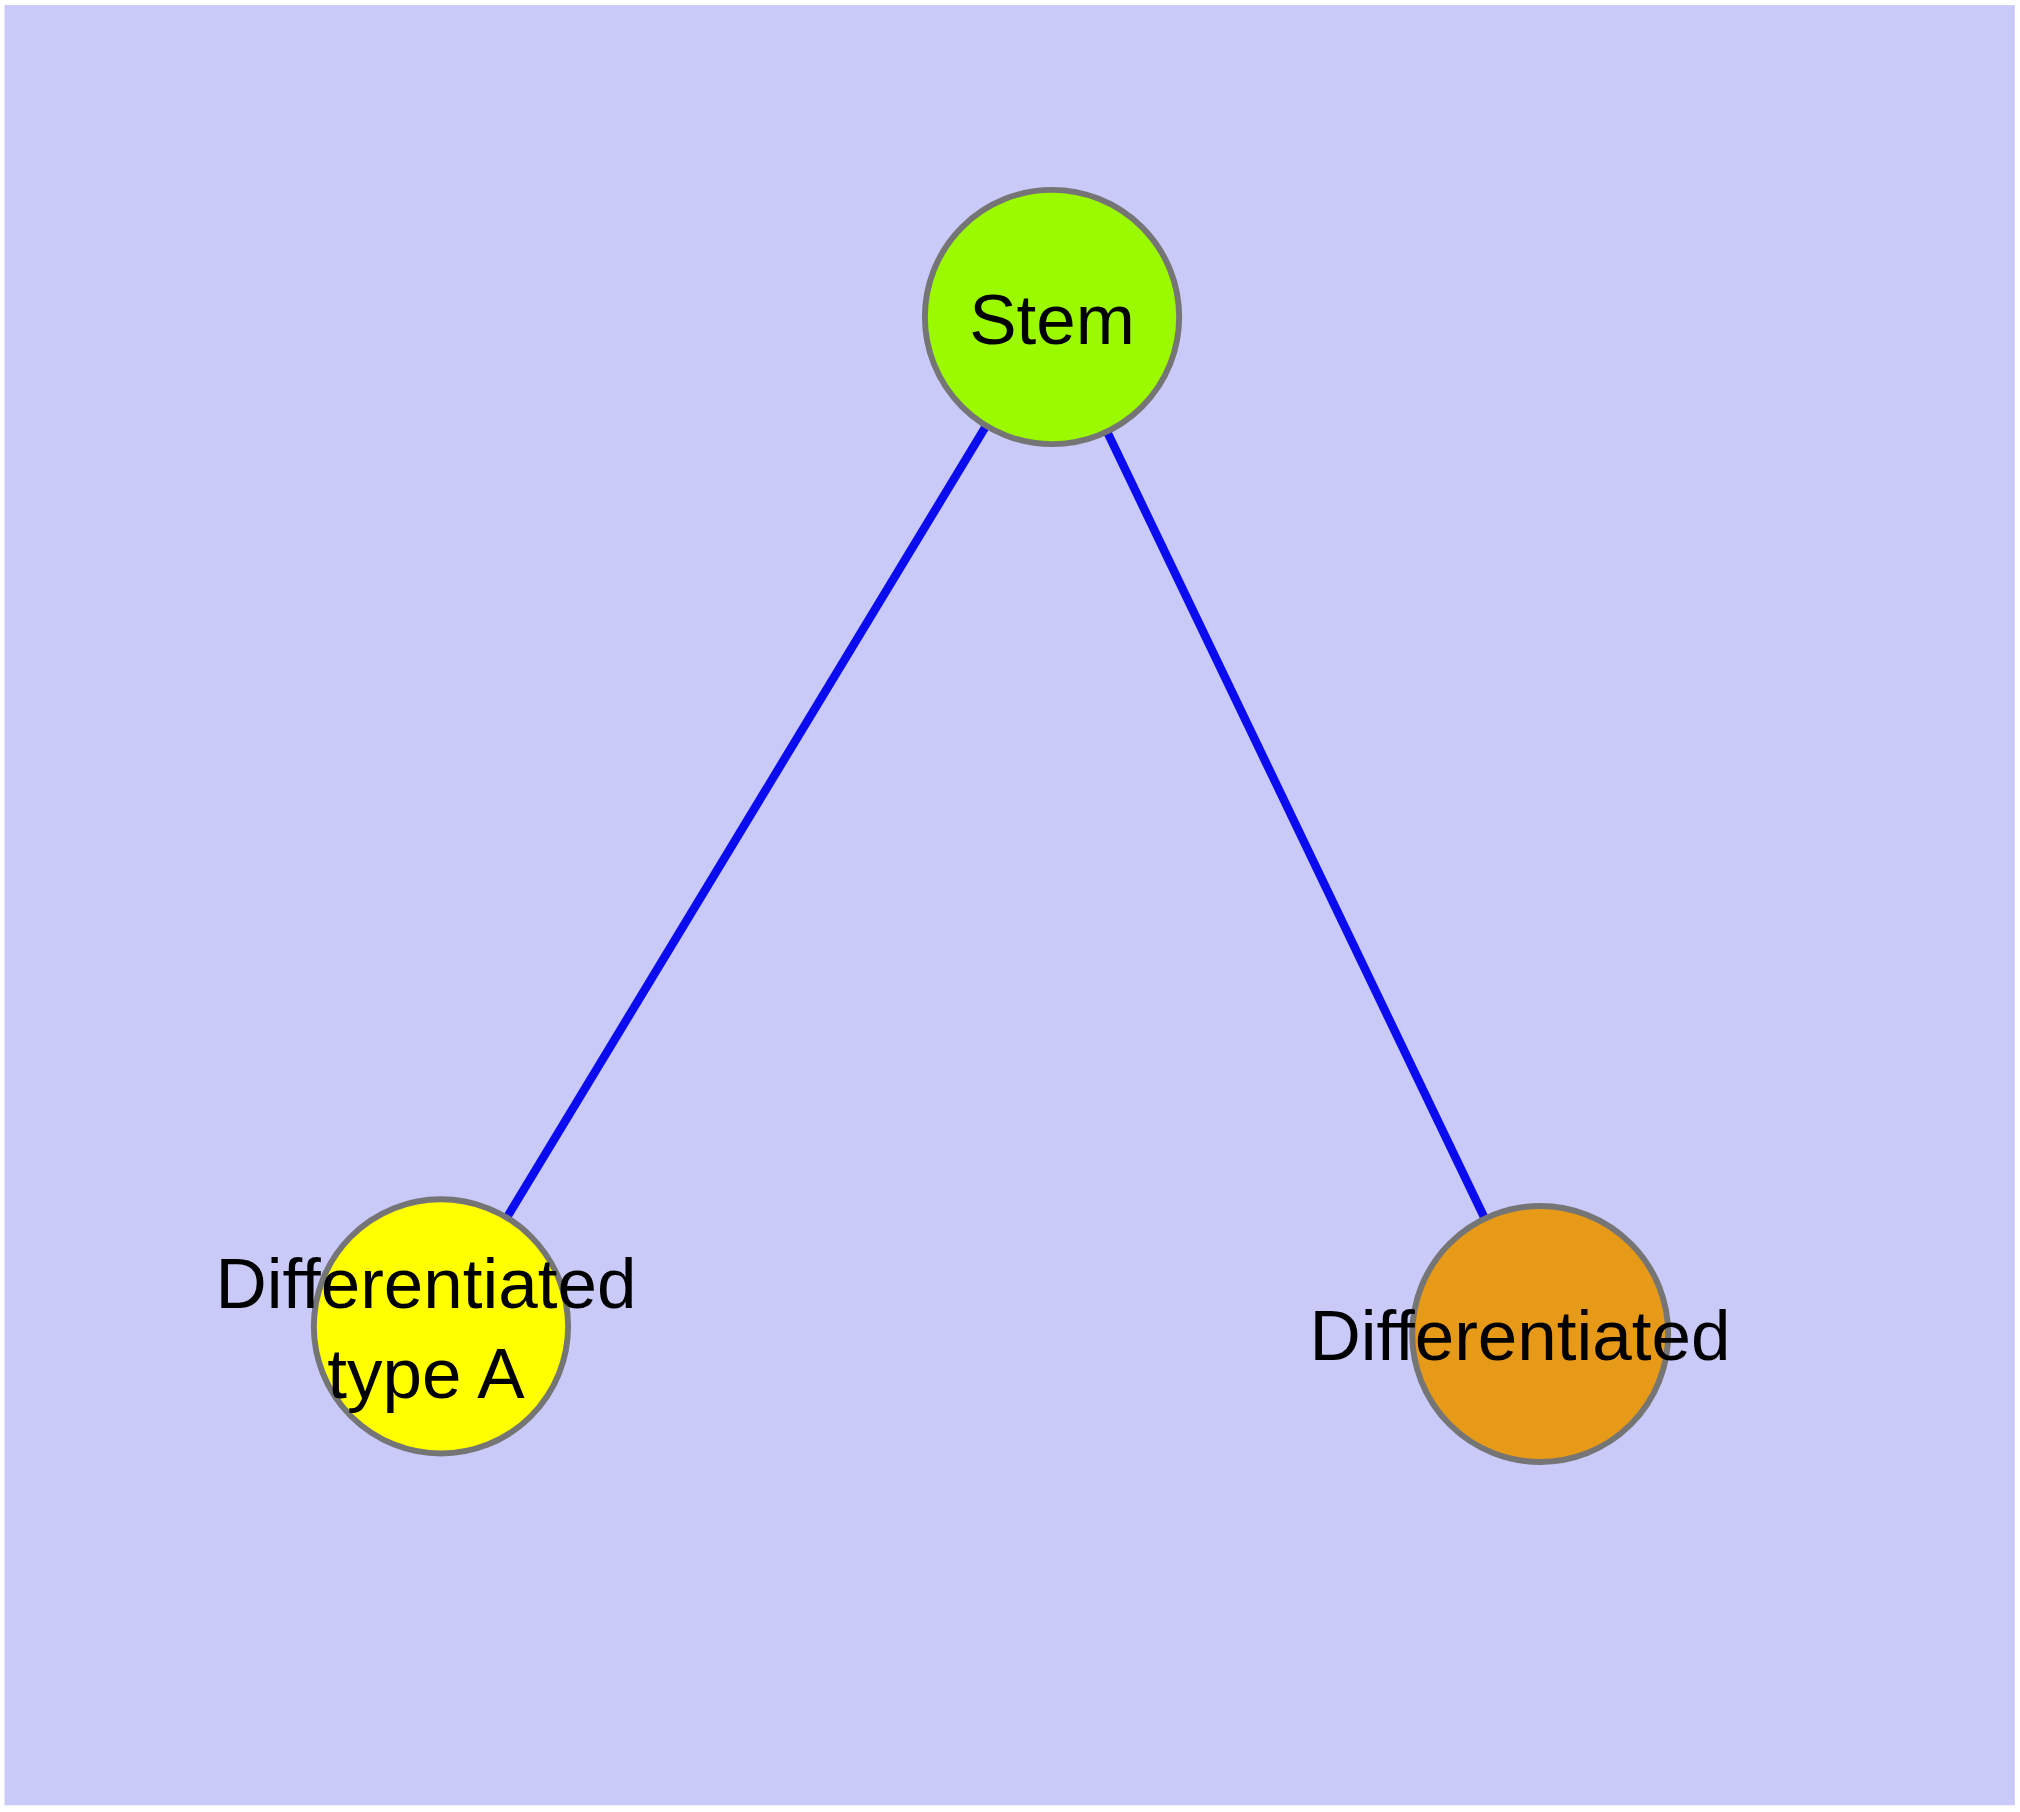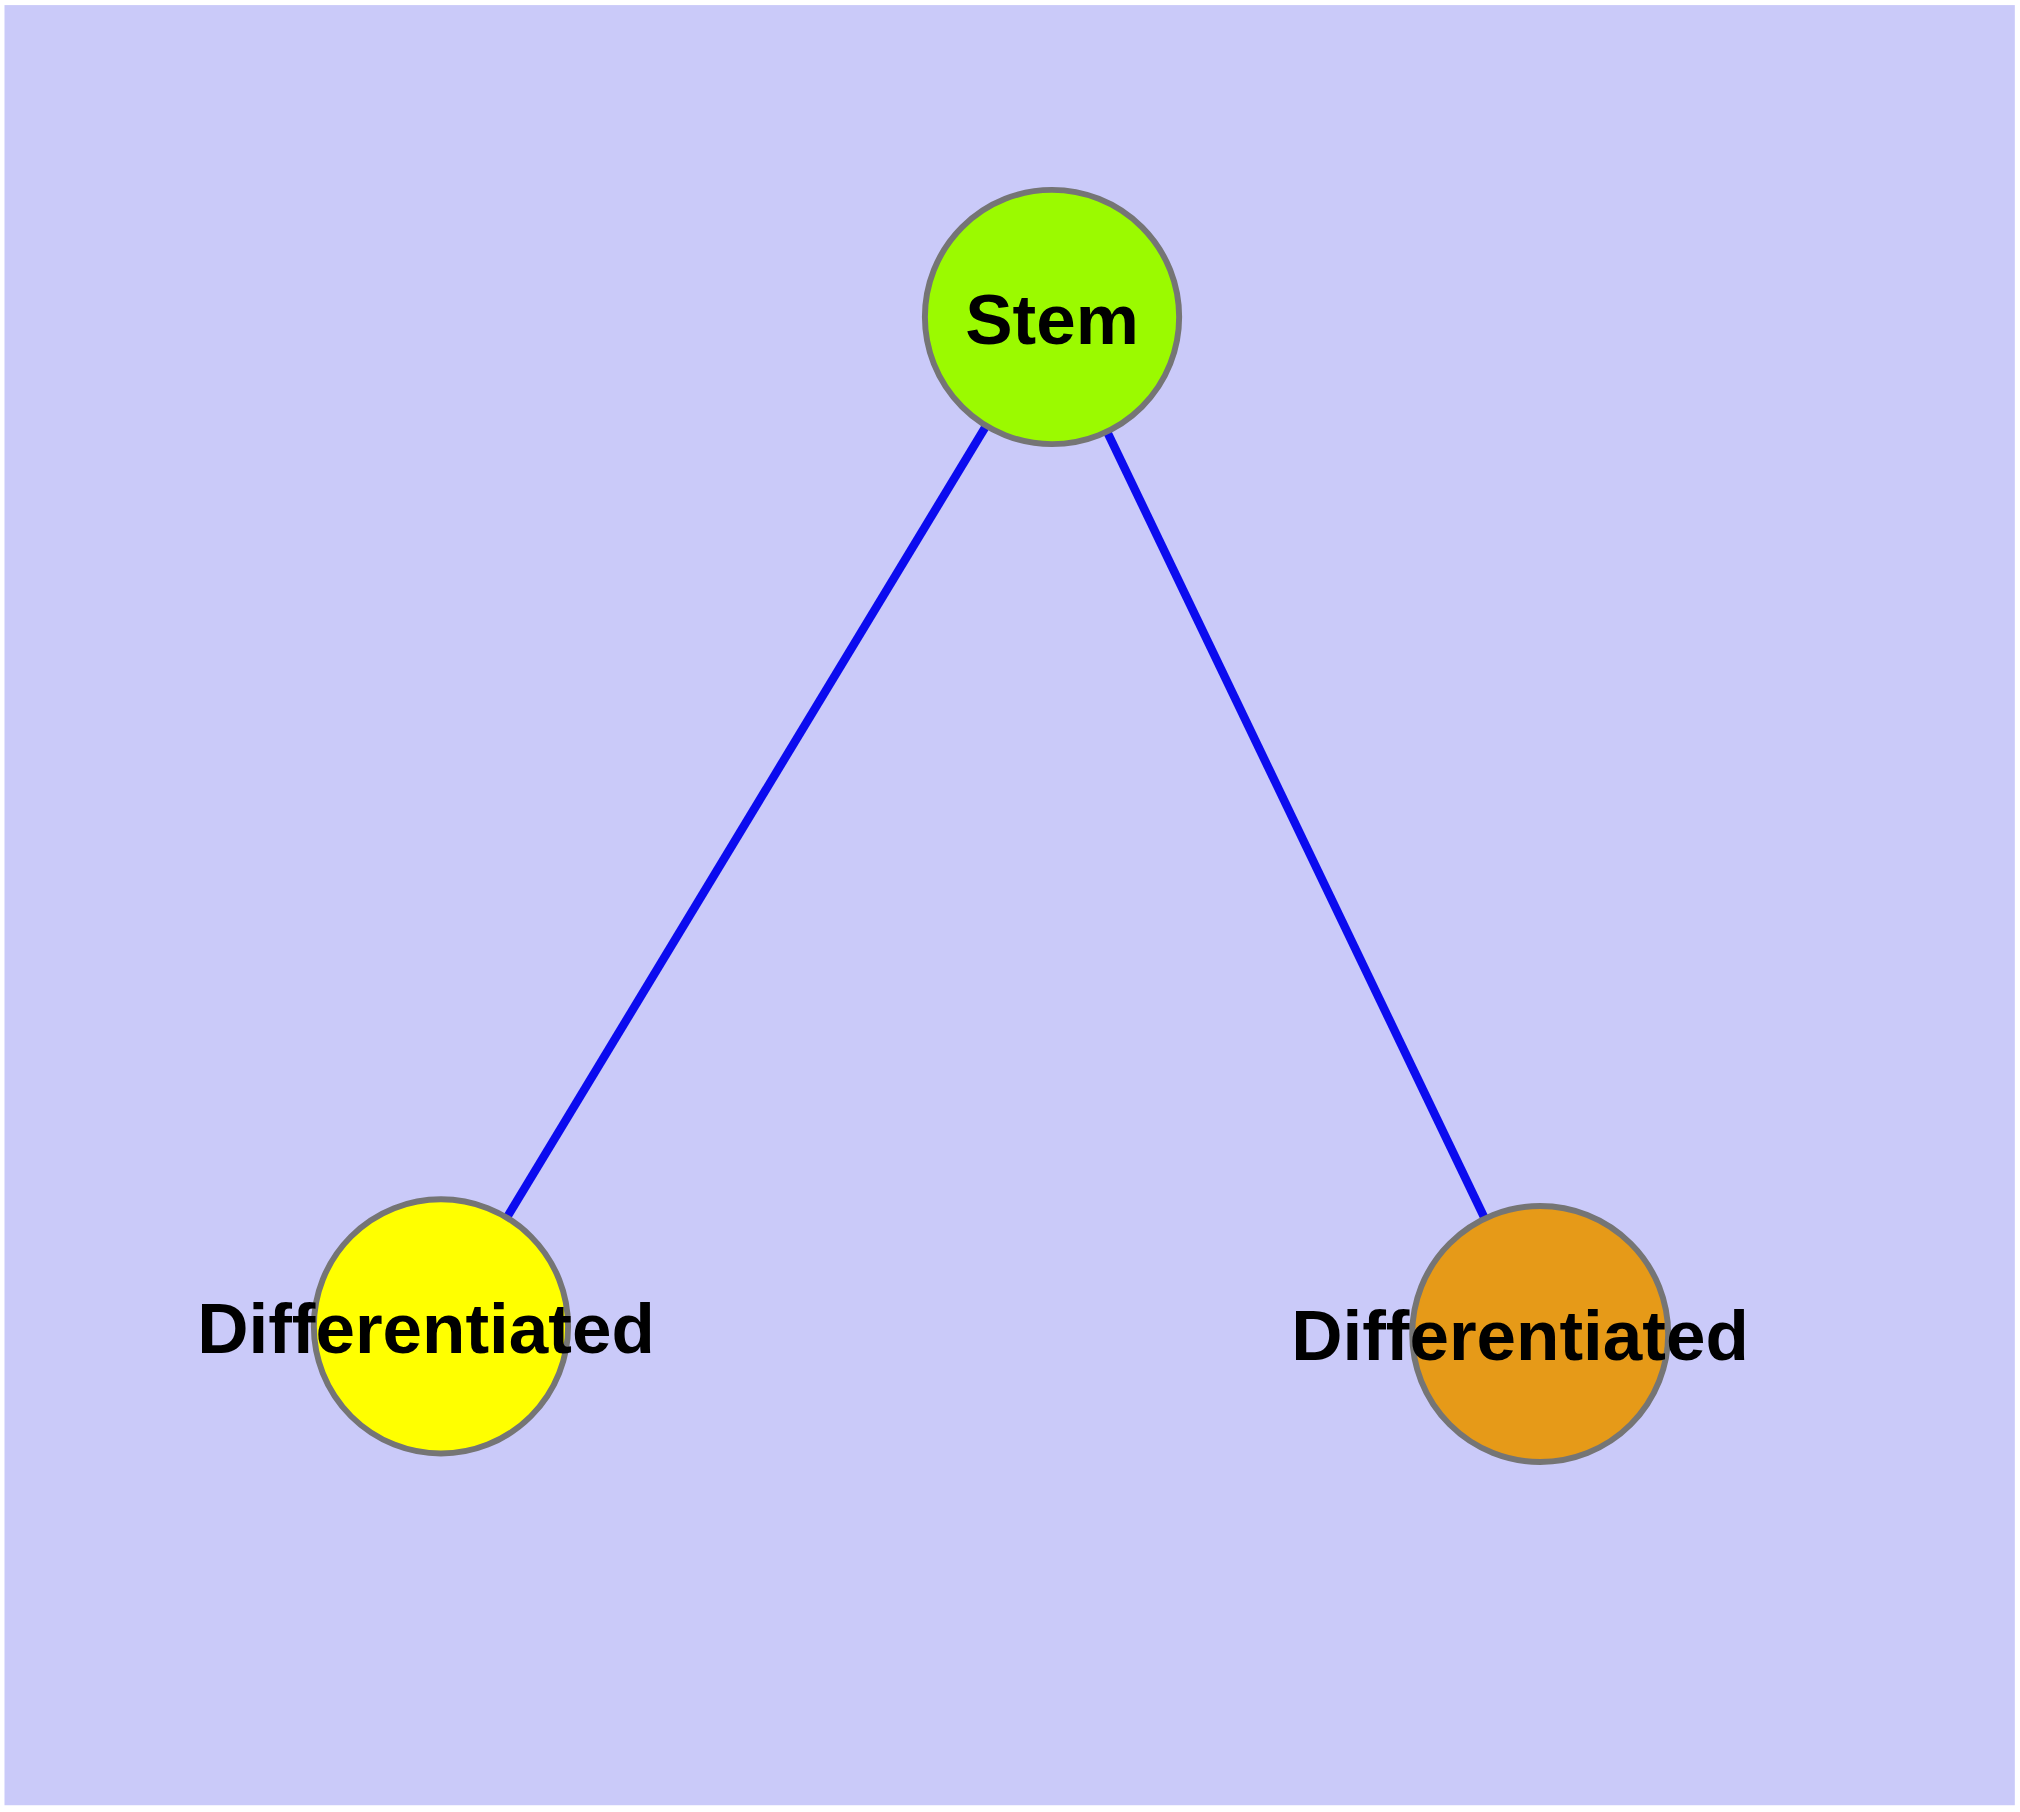--- a/index.html
+++ b/index.html
@@ -33,21 +33,21 @@
   }
   .node-circle {
     stroke: #757575;
     stroke-width: 7px;
   }
   .node-label {
     position: absolute;
     transform: translate(-50%, -50%);
     text-align: center;
     color: #000000;
-    font-weight: bold;
+    font-weight: normal;
     font-size: 71px;
     line-height: 90px;
     white-space: nowrap;
     letter-spacing: 0px;
   }
   .label-line {
     display: block;
   }
 </style>
 </head>
@@ -66,20 +66,21 @@
     <circle class="node-circle" cx="520" cy="1565" r="150" fill="#FFFF00"></circle>
     <circle class="node-circle" cx="1817" cy="1574" r="151" fill="#E69A18"></circle>
   </svg>
 
   <div class="node-label" style="left:1052px; top:320px;">
     <span class="label-line">Stem</span>
   </div>
 
   <div class="node-label" style="left:426px; top:1329px;">
     <span class="label-line">Differentiated</span>
+    <span class="label-line">type A</span>
   </div>
 
   <div class="node-label" style="left:1520px; top:1336px;">
     <span class="label-line">Differentiated</span>
   </div>
 
 </div>
 
 
 </body></html>

